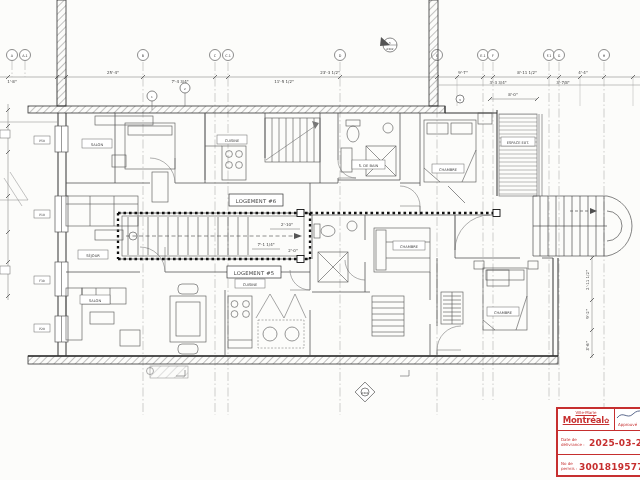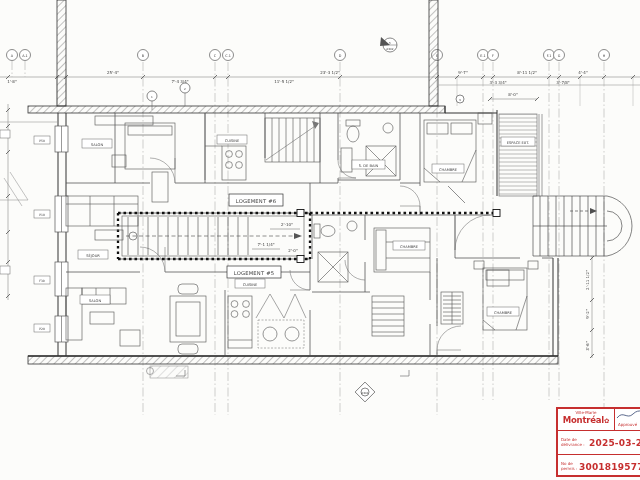--- a/index.html
+++ b/index.html
@@ -10,21 +10,21 @@
   .t-dim{font-size:4px;}
   .t-bub{font-size:3.4px;}
   .t-room{font-size:3.6px;}
   .t-unit{font-size:5.2px;letter-spacing:.2px;}
   .t-tag{font-size:3px;}
   .t-mark{font-size:2.8px;}
   :root{--stamp-red:#c62f2f;}
   .stamp{position:absolute;left:556px;top:407px;width:100px;height:70px;background:#fff;
          border:2px solid var(--stamp-red);color:var(--stamp-red);box-sizing:border-box;}
   .s-hdr{display:flex;height:21px;border-bottom:1.6px solid var(--stamp-red);}
-  .s-logo{width:56px;border-right:1.2px solid var(--stamp-red);text-align:center;padding-top:2px;}
+  .s-logo{width:56px;border-right:1.2px solid var(--stamp-red);text-align:center;padding-top:2px;text-decoration:underline;}
   .s-vm{font-size:4px;line-height:4px;}
   .s-city{font-size:8.5px;font-weight:bold;line-height:10px;letter-spacing:-.2px;}
   .s-rose{font-size:6.5px;font-weight:normal;}
   .s-appr{flex:1;padding:2px 0 0 3px;position:relative;}
   .s-appr .lbl{font-size:4px;}
   .s-row{display:flex;height:23px;align-items:center;}
   .s-row + .s-row{border-top:1.2px solid var(--stamp-red);}
   .s-lbl{width:27px;font-size:4px;line-height:4.5px;padding:0 1px 0 3px;}
   .s-val{flex:1;font-size:9px;font-weight:bold;letter-spacing:.2px;white-space:nowrap;}
 </style>

